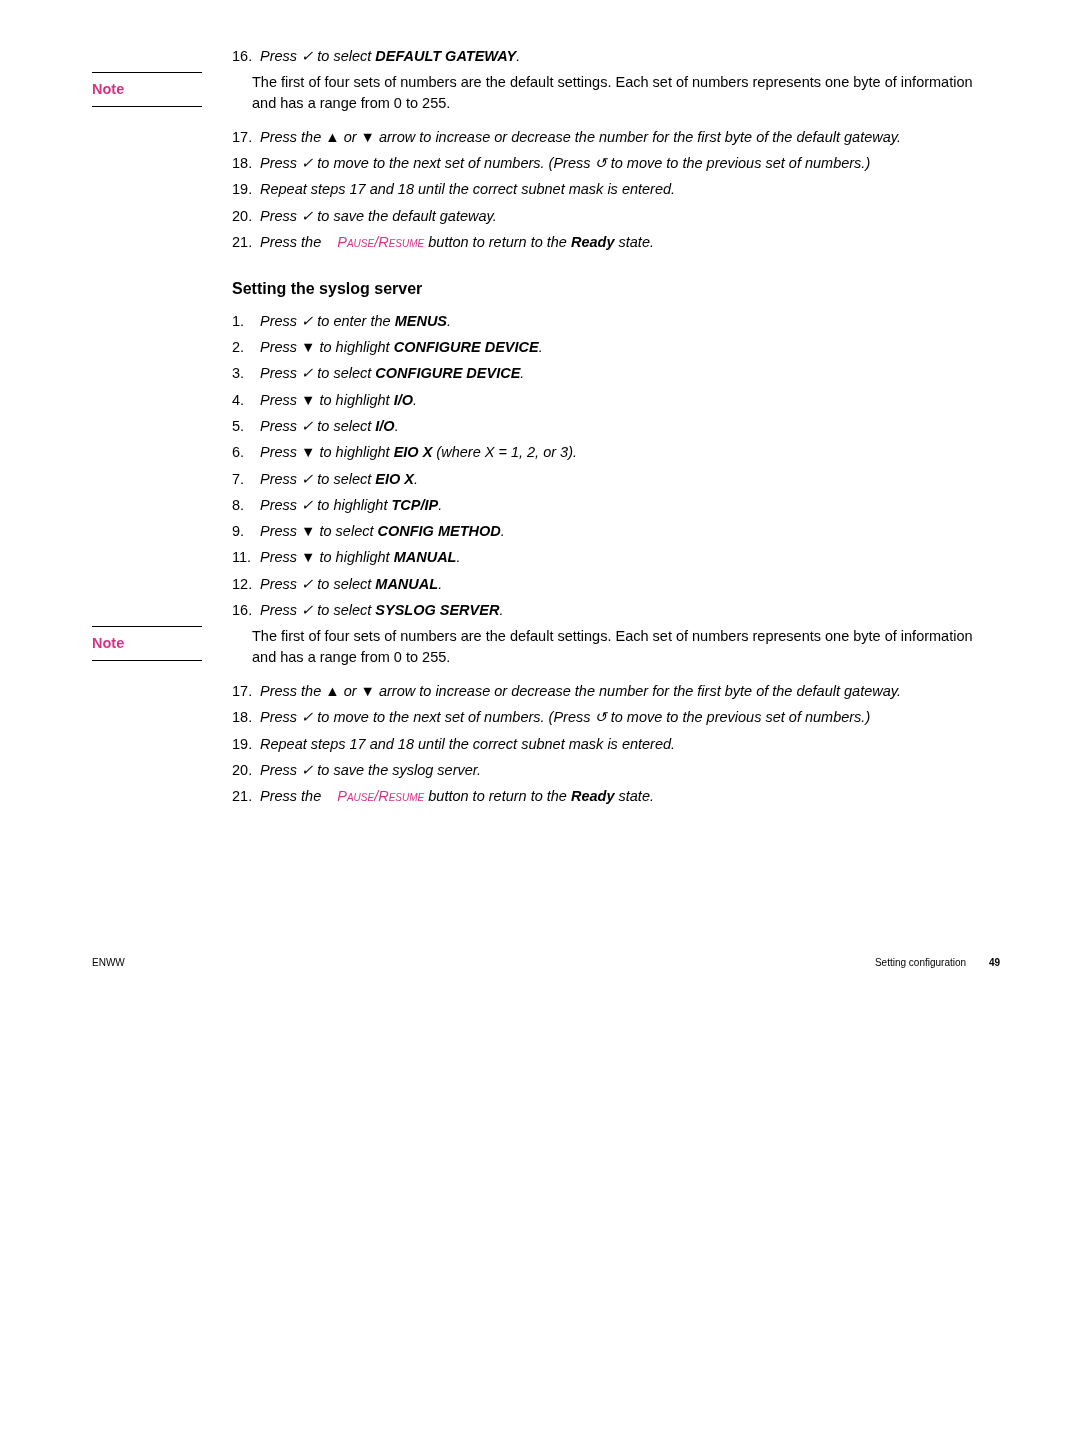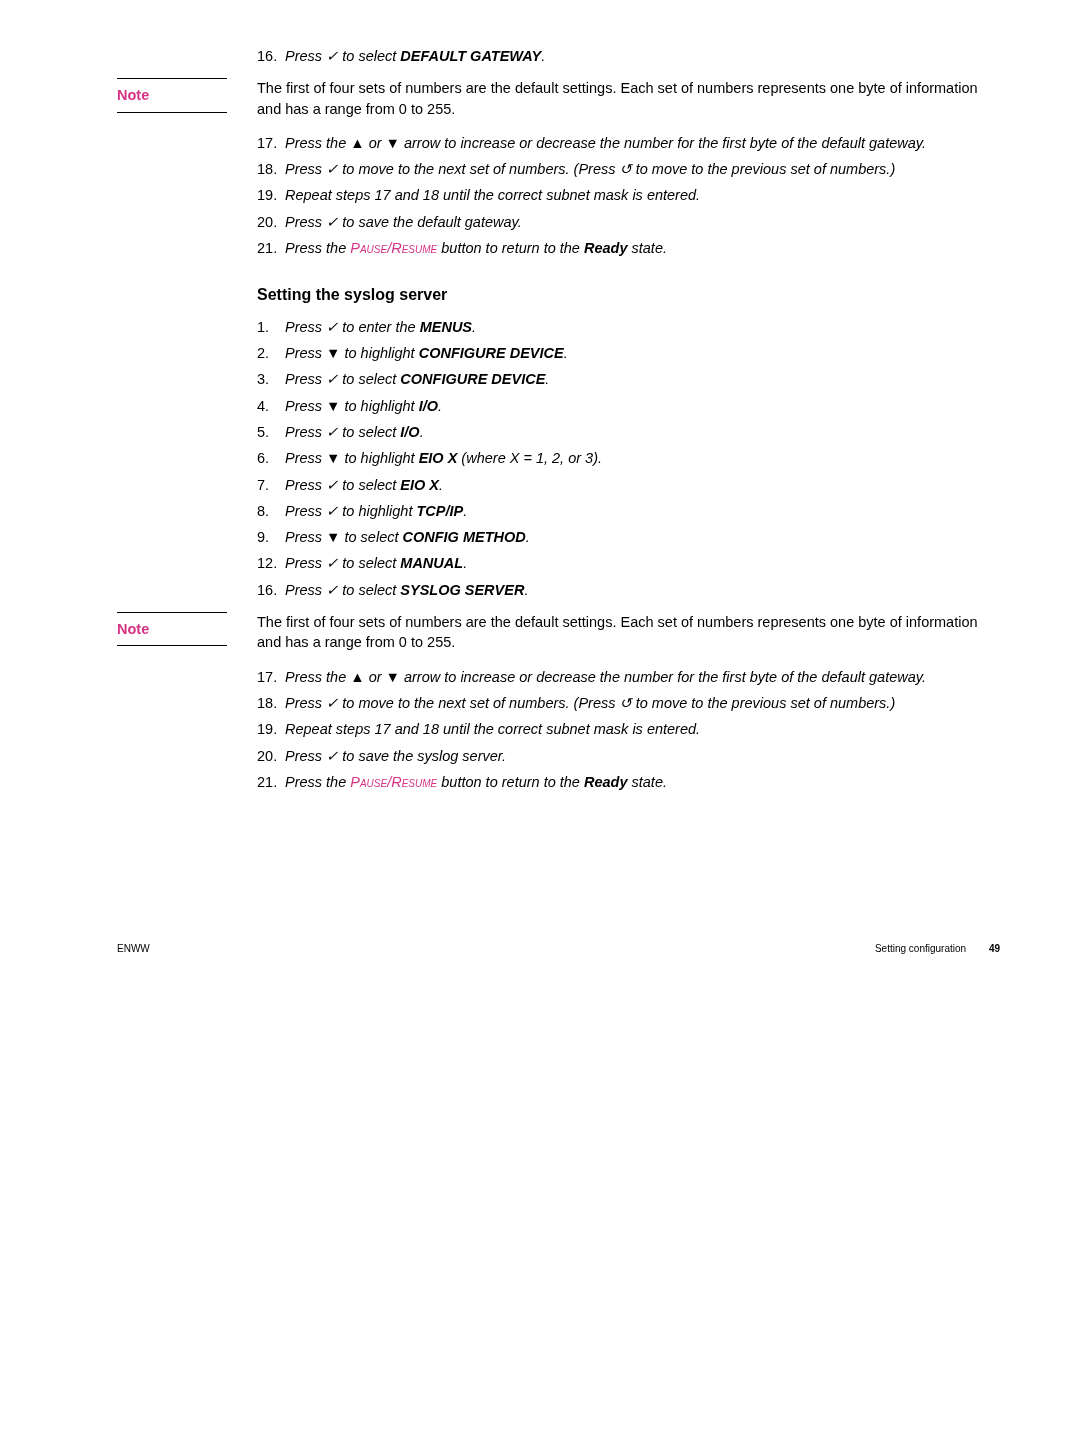--- a/index.html
+++ b/index.html
@@ -6,26 +6,27 @@
     margin: 0;
     padding: 0;
     font-family: Arial, Helvetica, sans-serif;
     background: #fff;
     color: #000;
     font-size: 14.5px;
     line-height: 1.4;
     width: 1080px;
   }
   .page {
-    padding: 40px 80px 30px 117px;
+    padding: 40px 80px 30px 92px;
     box-sizing: border-box;
   }
   .note-block {
     display: flex;
-    margin: 12px 0 14px 0;
+    margin: 0 0 14px 0;
+    gap: 20px;
   }
   .note-left {
     width: 140px;
     flex: 0 0 140px;
   }
   .note-label {
     color: #d63384;
     font-weight: bold;
     border-top: 1px solid #000;
     border-bottom: 1px solid #000;
@@ -57,20 +58,21 @@
     font-style: italic;
   }
   h3.section {
     font-size: 16px;
     font-weight: bold;
     margin: 26px 0 10px 0;
   }
   .pink {
     color: #d63384;
     font-variant: small-caps;
+    margin-left: 12px;
   }
   .footer {
     display: flex;
     justify-content: space-between;
     margin-top: 150px;
     font-size: 10px;
   }
   .footer-right .pg {
     font-weight: bold;
     margin-left: 20px;
@@ -160,20 +162,24 @@
         </li>
         <li>
           <span class="num">8.</span>
           <span class="txt"><span>Press </span><span class="icon">✓</span><span> to highlight </span><b>TCP/IP</b><span>.</span></span>
         </li>
         <li>
           <span class="num">9.</span>
           <span class="txt"><span>Press </span><span class="icon">▼</span><span> to select </span><b>CONFIG METHOD</b><span>.</span></span>
         </li>
         <li>
+          <span class="num">11.</span>
+          <span class="txt"><span>Press </span><span class="icon">▼</span><span> to highlight </span><b>MANUAL</b><span>.</span></span>
+        </li>
+        <li>
           <span class="num">12.</span>
           <span class="txt"><span>Press </span><span class="icon">✓</span><span> to select </span><b>MANUAL</b><span>.</span></span>
         </li>
         <li>
           <span class="num">16.</span>
           <span class="txt"><span>Press </span><span class="icon">✓</span><span> to select </span><b>SYSLOG SERVER</b><span>.</span></span>
         </li>
       </ol>
   </div>
 

